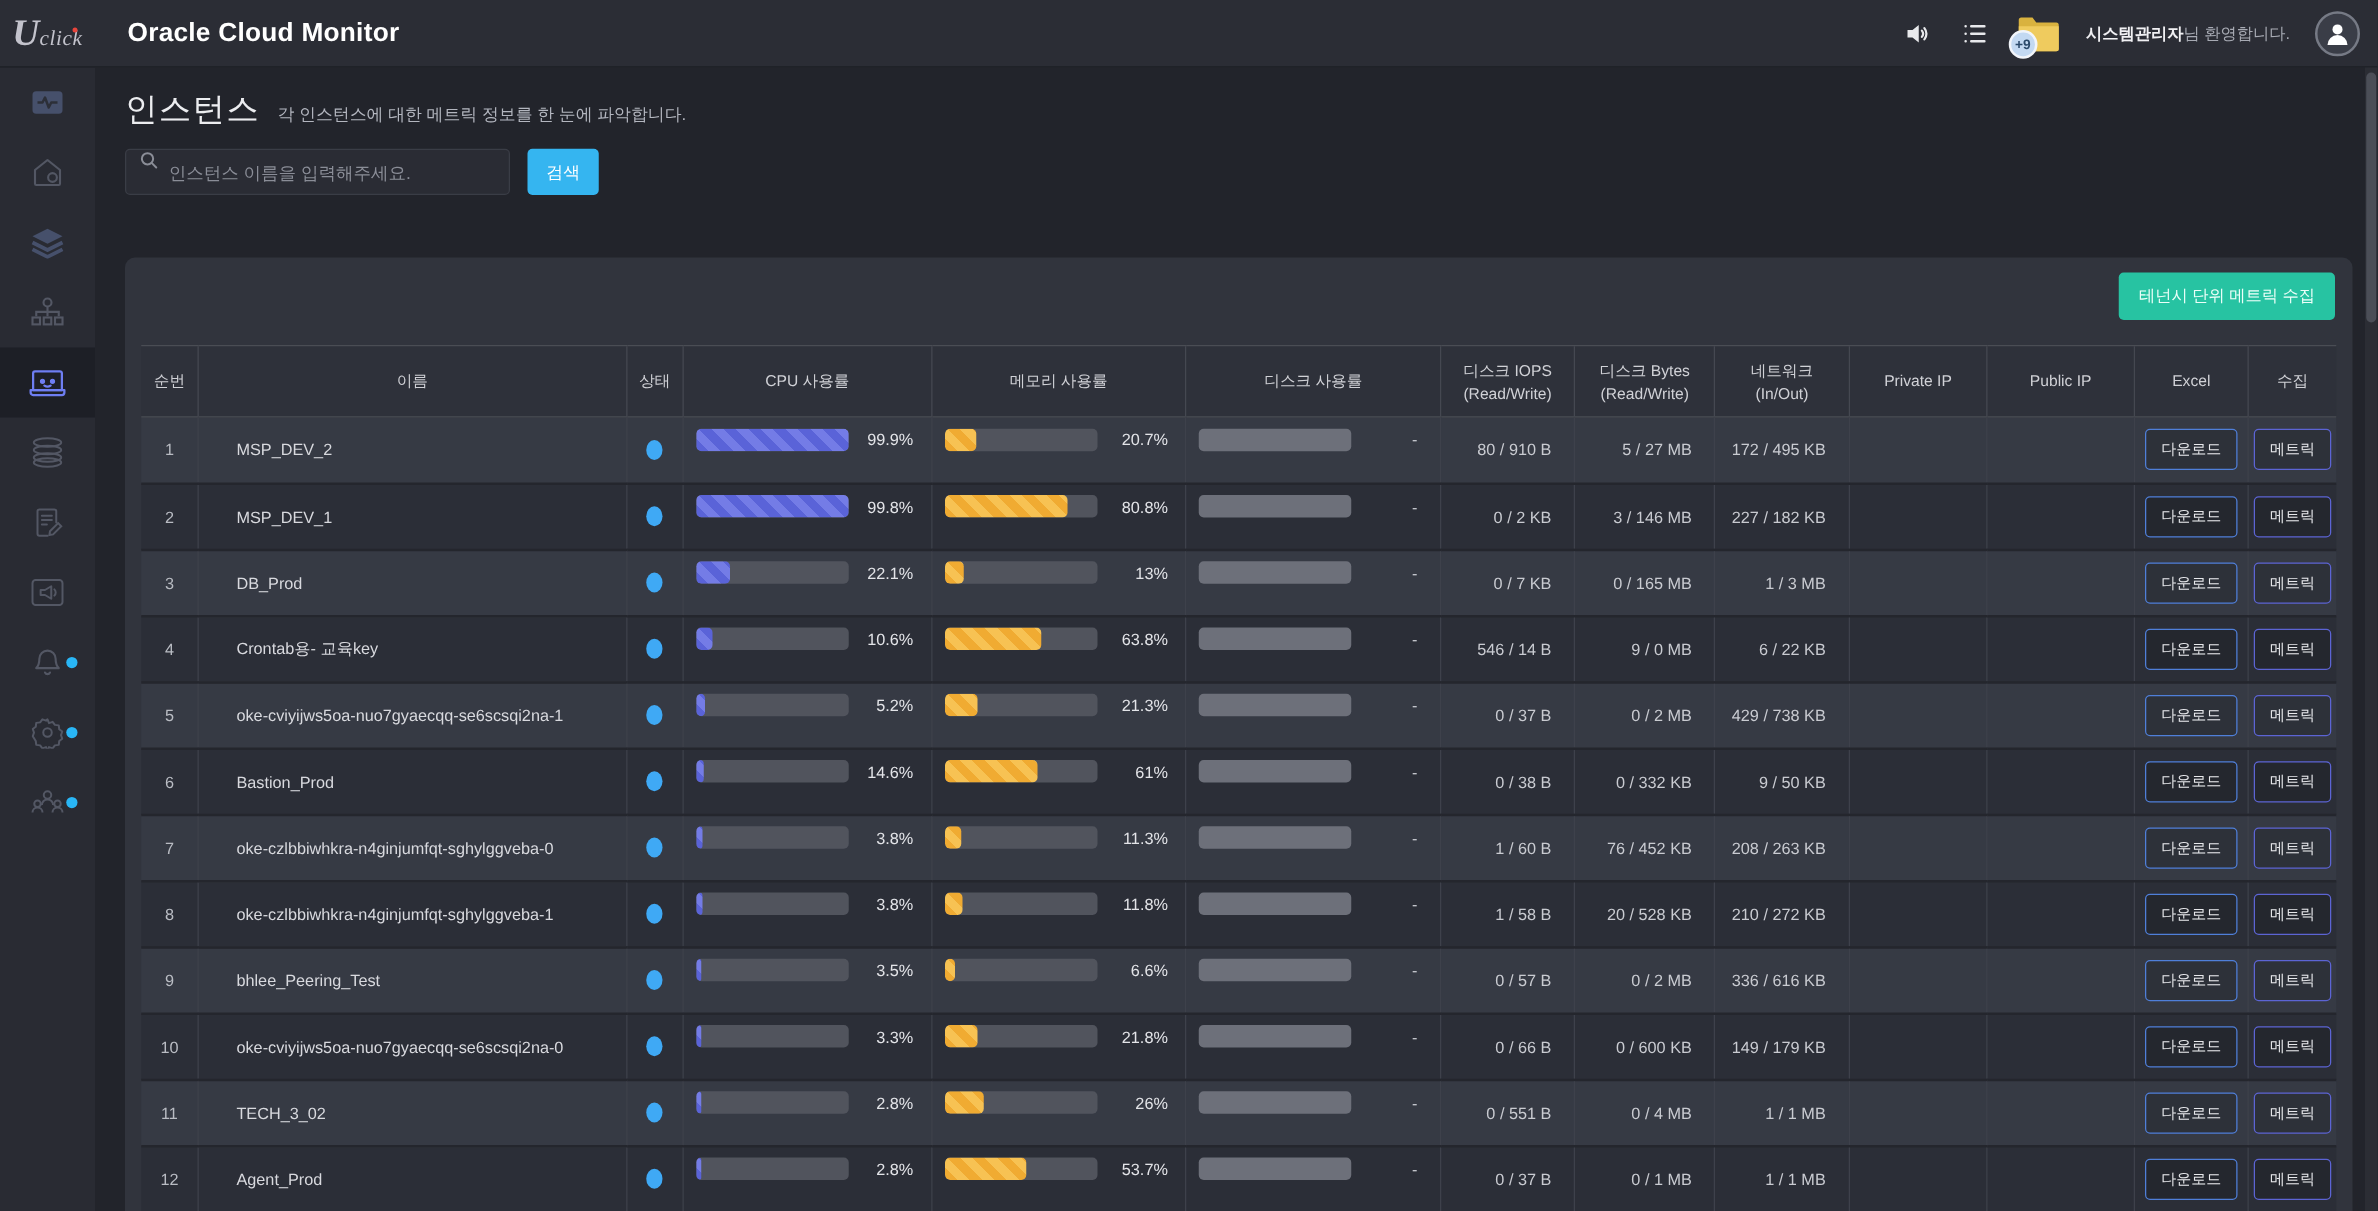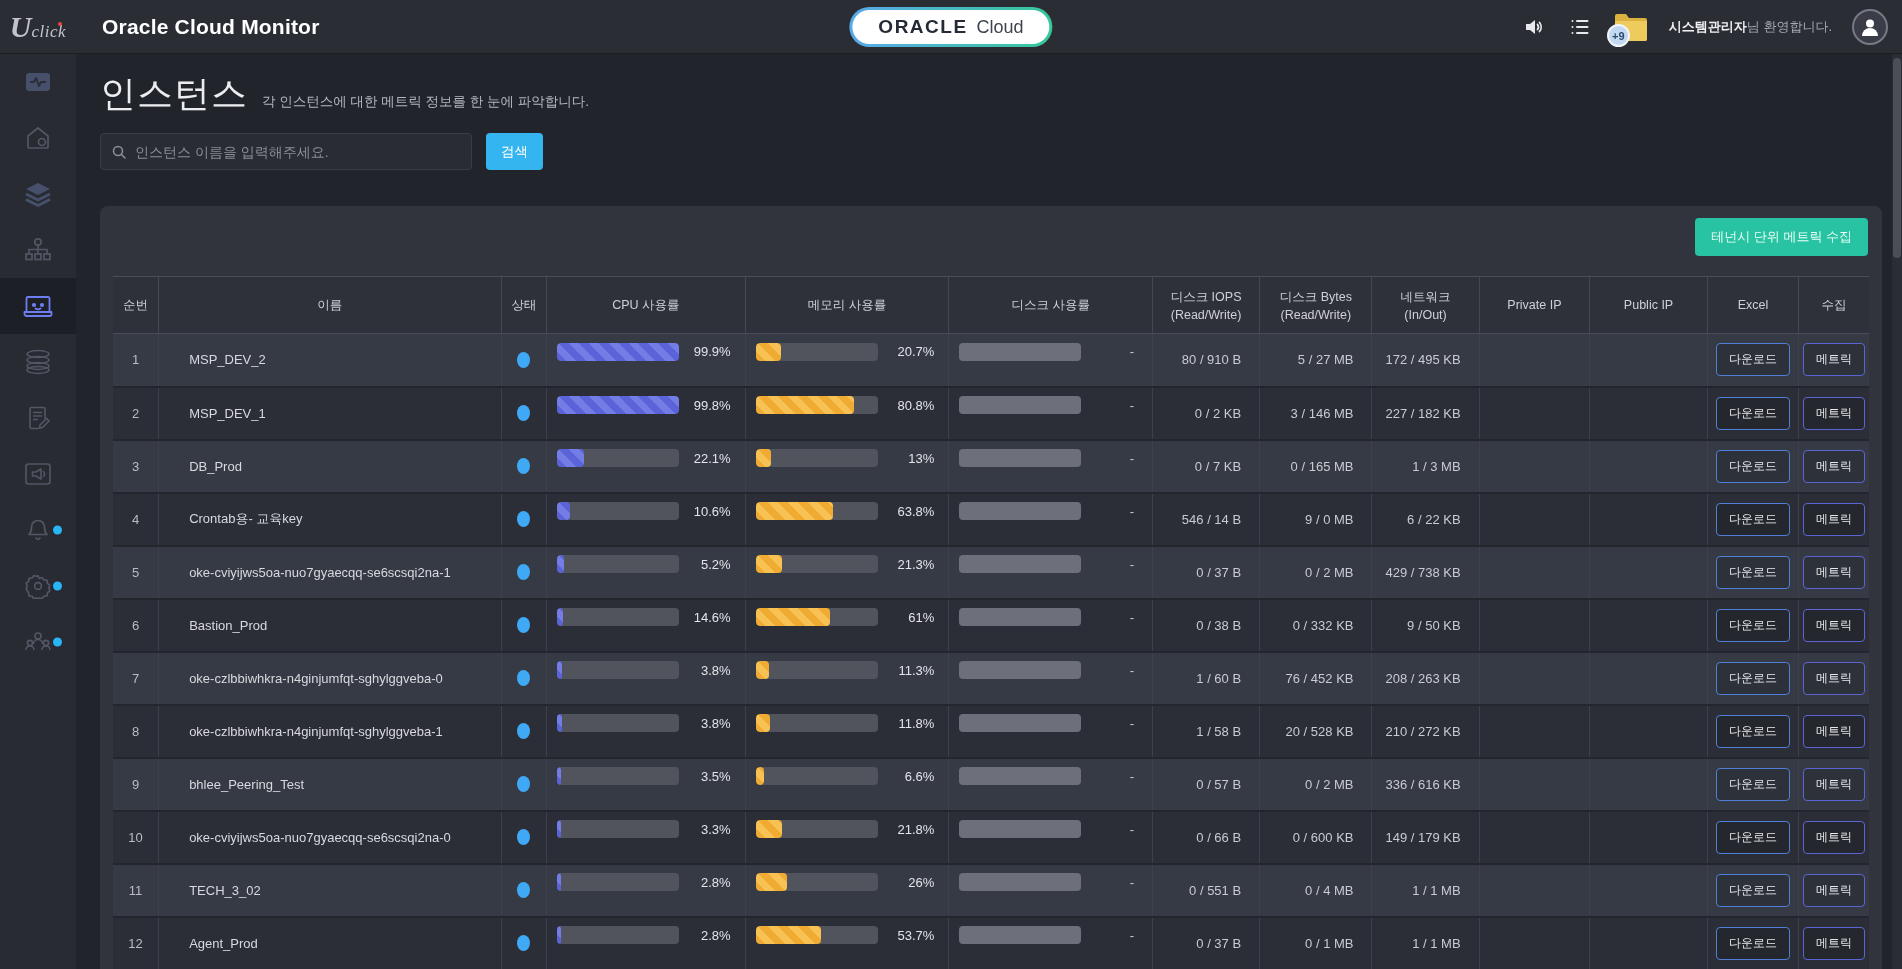--- a/index.html
+++ b/index.html
@@ -39,25 +39,25 @@
   .side-item { width:76px; height:56px; display:flex; align-items:center; justify-content:center;
     position:relative; cursor:pointer; color:#535764; }
   .side-item.bluish { color:#4c566f; }
   .side-item.active { background:#1d1f26; color:#6e7ef2; }
   .side-item .notif { position:absolute; right:14px; top:50%; transform:translateY(-50%);
     width:9px; height:9px; border-radius:50%; background:#29b6f6; }
 
   
   .main { position:absolute; left:76px; top:54px; right:0; bottom:0; background:#22242b; }
   .page-head { padding:16px 0 0 24px; display:flex; align-items:baseline; gap:14px; }
-  .page-title { font-size:36px; font-weight:500; color:#ecedf0; letter-spacing:1px; }
+  .page-title { font-size:26px; font-weight:500; color:#ecedf0; letter-spacing:1px; }
   .page-sub { font-size:13.5px; color:#b3b6bf; }
   .search-row { padding:14px 0 0 24px; display:flex; gap:14px; }
-  .search-box { width:372px; height:37px; background:#2a2c34; border:1px solid #3a3d46; border-radius:4px;
-    display:flex; align-items:center; padding:0 10px; gap:8px; }
+  .search-box { width:308px; height:37px; background:#2a2c34; border:1px solid #3a3d46; border-radius:4px;
+    display:flex; padding:0 10px; gap:8px; }
   .search-box input { flex:1; background:transparent; border:none; outline:none; color:#d6d7db; font-size:14px;
     font-family:"Liberation Sans", sans-serif; }
   .search-box input::placeholder { color:#8a8d97; }
   .btn-search { height:37px; padding:0 15px; background:#35b5f0; color:#ffffff; border:none; border-radius:4px;
     font-size:13.5px; cursor:pointer; font-family:Liberation Serif, serif; }
 
   .card { position:absolute; left:24px; right:20px; top:152px; height:900px;
     background:#31343d; border-radius:8px 8px 0 0; }
   .card-toolbar { display:flex; justify-content:flex-end; padding:12px 14px 10px 14px; }
   .btn-collect { background:#27c3a2; color:#ecfff9; border:none; border-radius:4px; padding:10px 16px;
@@ -100,26 +100,20 @@
 <body>
 
 <div class="topbar">
   <div class="logo">
     <span class="u">U</span>
       <span class="rest">click</span>
     <span class="dot"></span>
   </div>
   <div class="app-title">Oracle Cloud Monitor</div>
 
-  <div class="oracle-badge">
-    <div class="inner">
-      <span class="oracle">ORACLE</span>
-      <span class="cloud">Cloud</span>
-    </div>
-  </div>
 
   <div class="topbar-right">
     <div class="tb-icon">
       <svg width="24" height="24" viewBox="0 0 24 24">
           <path d="M4 9h4l5-4v14l-5-4H4z" fill="#e8e9ec"></path>
           <path d="M15.5 9.5a4 4 0 0 1 0 5M17.5 7.5a7 7 0 0 1 0 9" stroke="#e8e9ec" stroke-width="1.8" fill="none" stroke-linecap="round"></path>
         </svg>
     </div>
     <div class="tb-icon">
       <svg width="24" height="24" viewBox="0 0 24 24" stroke="#e8e9ec" stroke-width="2" stroke-linecap="round">

